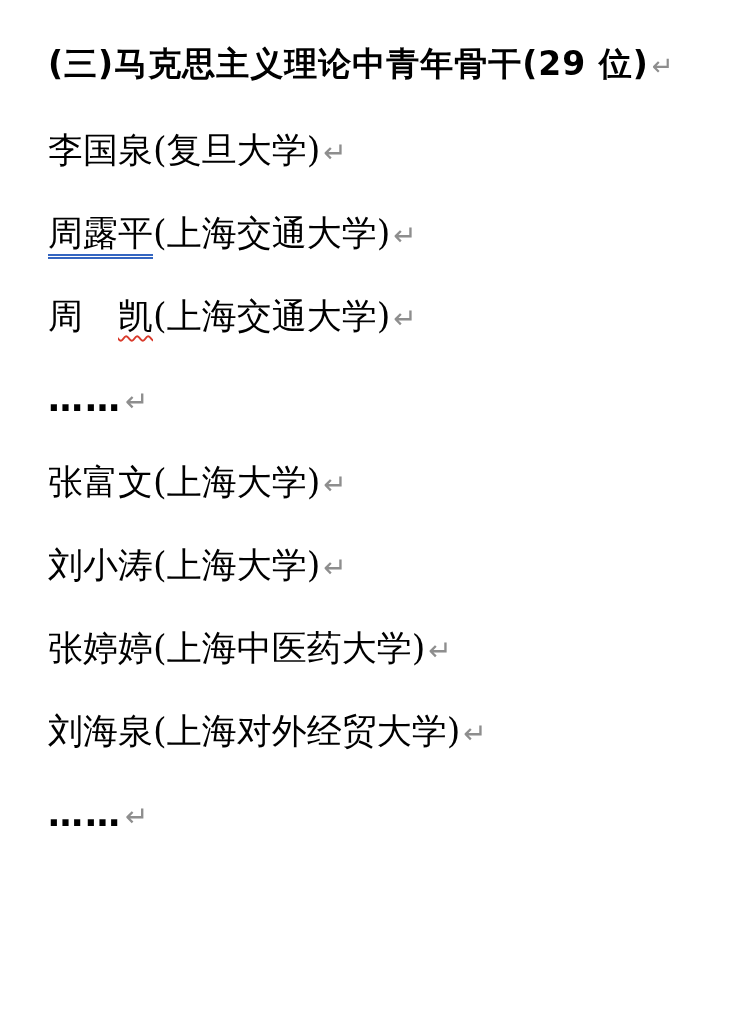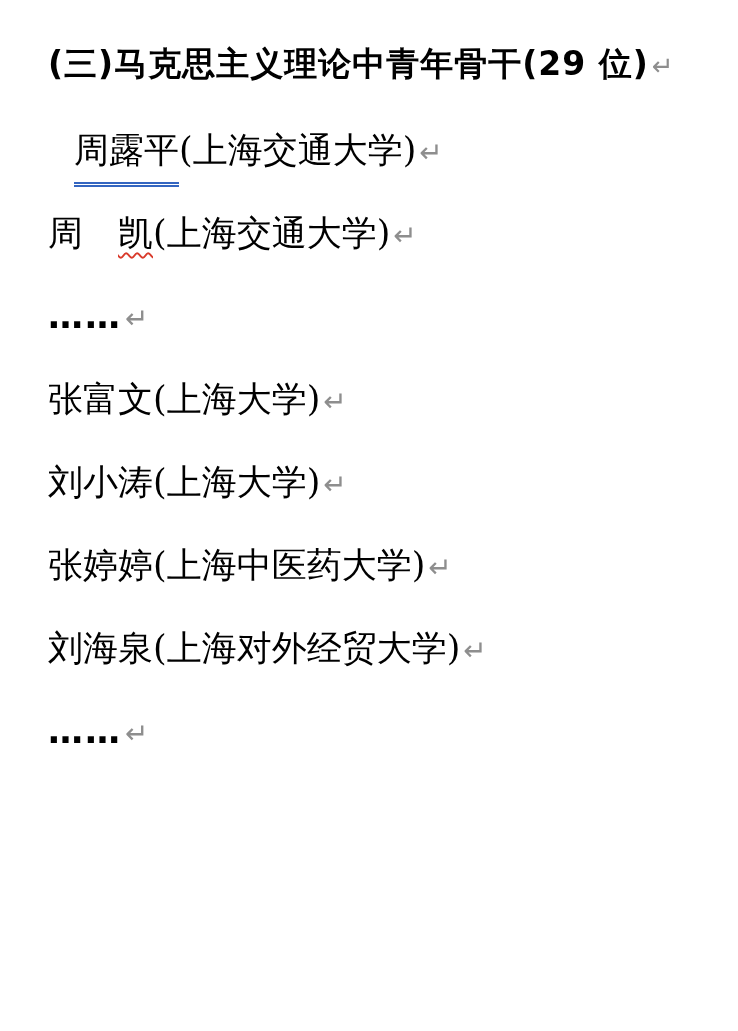--- a/index.html
+++ b/index.html
@@ -43,37 +43,37 @@
     color: var(--pilcrow-color, #8e8e8e);
     font-family: "DejaVu Sans", sans-serif;
     font-weight: normal;
     font-size: 28px;
     margin-left: 3px;
     letter-spacing: 0;
   }
   .title .pilcrow { font-size: 26px; }
   .run-grammar-double-underline {
     border-bottom: 5px double var(--grammar-color, #3465c0);
-    padding-bottom: 12px;
-    margin-left: 26px;
+    padding-bottom: 1px;
   }
   .run-spelling-wavy-underline {
     text-decoration: underline wavy var(--spelling-color, #d93a2b);
     text-decoration-thickness: 2px;
     text-underline-offset: 7px;
     text-decoration-skip-ink: none;
   }
 </style>
 </head>
 <body>
 
 <div class="page" style="color: rgb(0, 0, 0);">
   <h1 class="title"><span>(三)马克思主义理论中青年骨干(29 位)</span><span class="pilcrow">↵</span></h1>
   <div id="paragraphs">
 
+  <p class="para"><span class="runs"><span>李国泉(复旦大学)</span></span><span class="pilcrow">↵</span></p>
 
   <p class="para"><span class="runs"><span class="run-grammar-double-underline">周露平</span><span>(上海交通大学)</span></span><span class="pilcrow">↵</span></p>
 
   <p class="para"><span class="runs"><span>周　</span><span class="run-spelling-wavy-underline">凯</span><span>(上海交通大学)</span></span><span class="pilcrow">↵</span></p>
 
   <p class="para bold"><span class="runs"><span>……</span></span><span class="pilcrow">↵</span></p>
 
   <p class="para"><span class="runs"><span>张富文(上海大学)</span></span><span class="pilcrow">↵</span></p>
 
   <p class="para"><span class="runs"><span>刘小涛(上海大学)</span></span><span class="pilcrow">↵</span></p>

